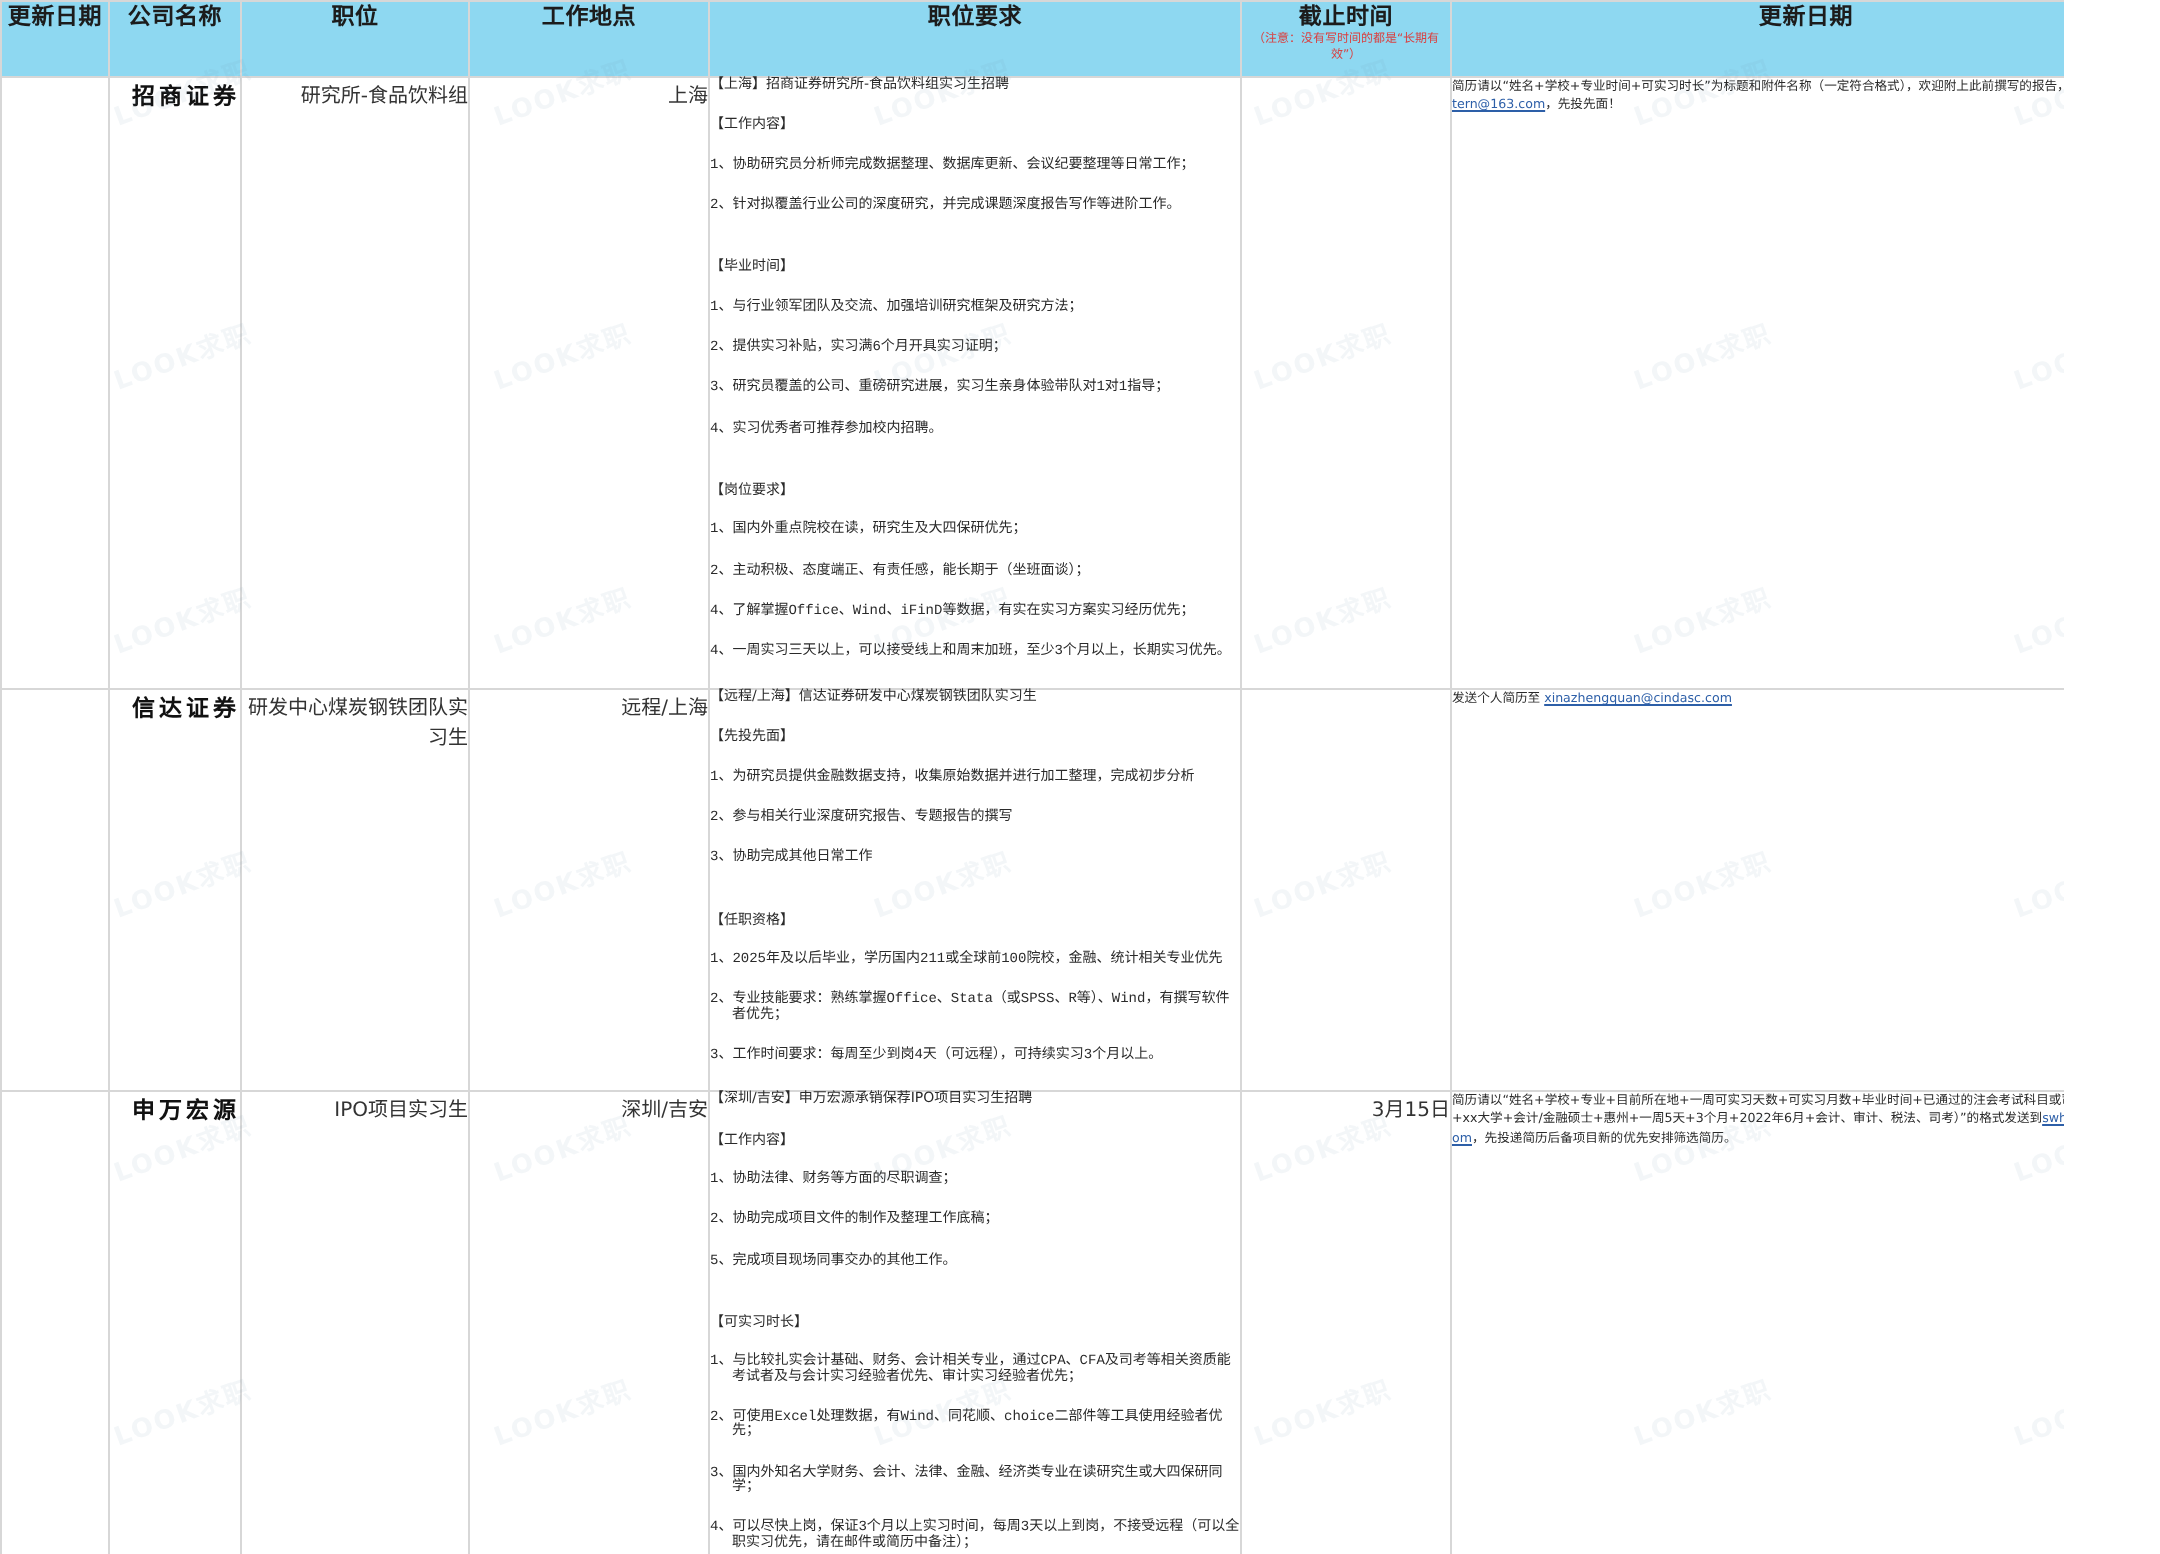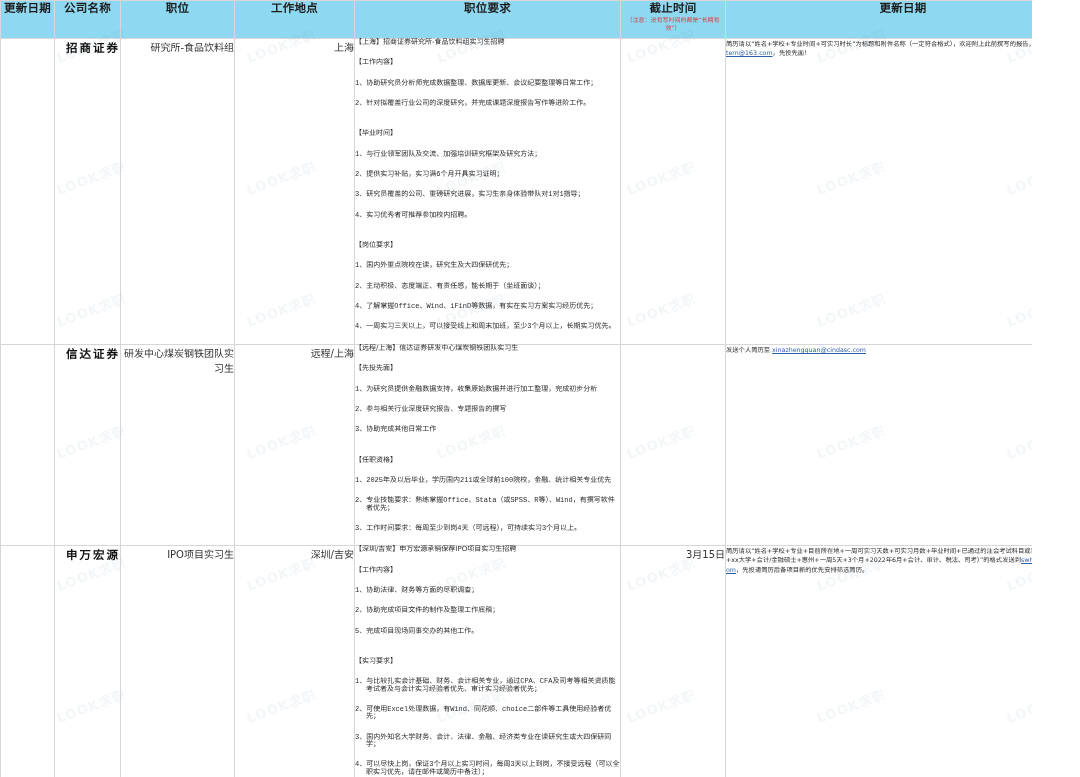--- a/index.html
+++ b/index.html
@@ -236,21 +236,21 @@
         <td class="c-req">
           <p class="req-title">【深圳/吉安】申万宏源承销保荐IPO项目实习生招聘</p>
           <div class="req-group">
             <p class="req-head">【工作内容】</p>
             <p class="req-item">1、协助法律、财务等方面的尽职调查；</p>
             <p class="req-item">2、协助完成项目文件的制作及整理工作底稿；</p>
             <p class="req-item">5、完成项目现场同事交办的其他工作。</p>
           </div>
           <div class="req-spacer"></div>
           <div class="req-group">
-            <p class="req-head">【实习要求】</p>
+            <p class="req-head">【可实习时长】</p>
             <p class="req-item">1、与比较扎实会计基础、财务、会计相关专业，通过CPA、CFA及司考等相关资质能考试者及与会计实习经验者优先、审计实习经验者优先；</p>
             <p class="req-item">2、可使用Excel处理数据，有Wind、同花顺、choice二部件等工具使用经验者优先；</p>
             <p class="req-item">3、国内外知名大学财务、会计、法律、金融、经济类专业在读研究生或大四保研同学；</p>
             <p class="req-item">4、可以尽快上岗，保证3个月以上实习时间，每周3天以上到岗，不接受远程（可以全职实习优先，请在邮件或简历中备注）；</p>
 
           </div>
 
         </td>
         <td class="c-deadline">3月15日</td>
         <td class="c-url">

